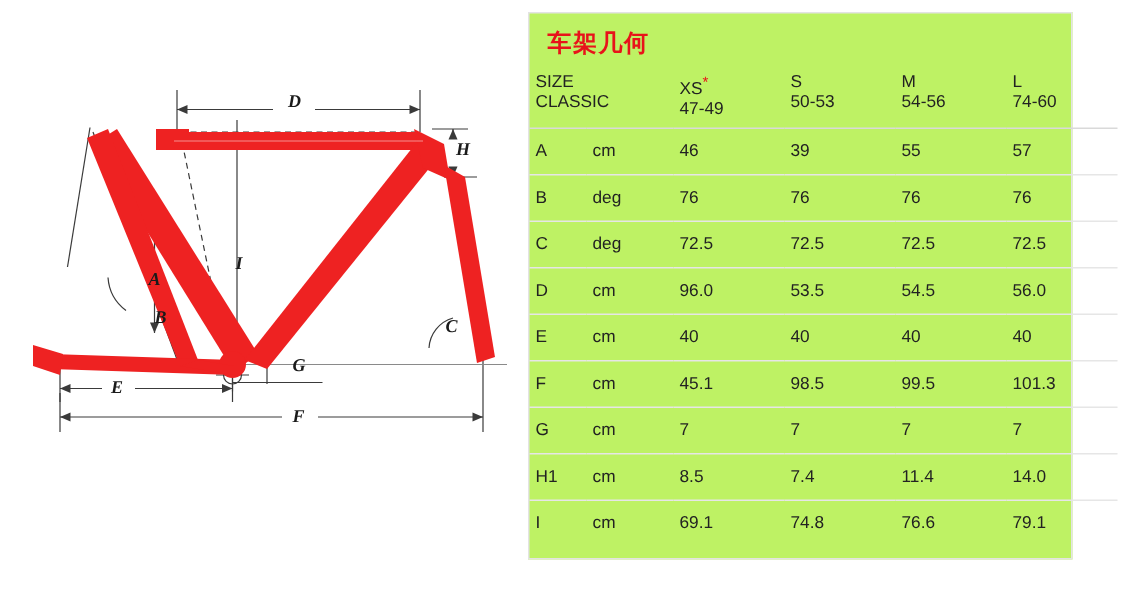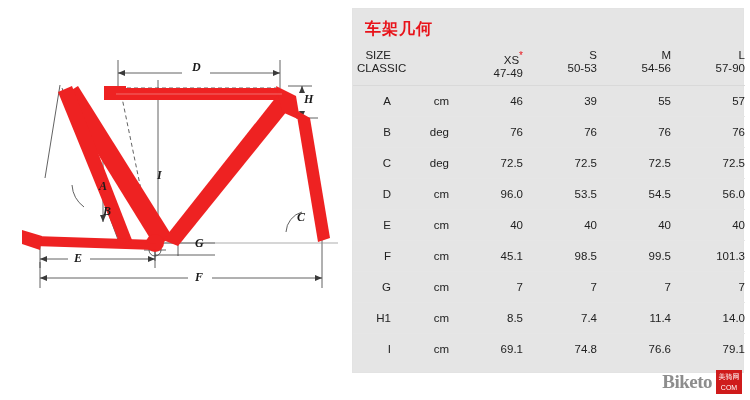--- a/index.html
+++ b/index.html
@@ -21,23 +21,23 @@
     position:absolute;
     font-family:"Liberation Serif", serif;
     font-size:12px;
     color:#1a1a1a;
     font-style:italic;
     font-weight:700;
   }
 
   
   .tablepanel{
-    position:absolute;left:352px;top:8px;width:392px;height:365px;
+    position:absolute;left:352px;top:8px;width:363px;height:365px;
     border:1px solid #e3e3e3;
-    background:#e5e5e5;
+    background:#bef264;
     box-sizing:border-box;
   }
   .tbl-title{
     position:absolute;left:12px;top:10px;
     color:#e8131a;
     font-size:16px;
     font-weight:700;
     letter-spacing:1px;
   }
   table{
@@ -48,21 +48,21 @@
   }
   col.c0{width:38px;}
   col.c1{width:58px;}
   col.c2{width:74px;}
   col.c3{width:74px;}
   col.c4{width:74px;}
   col.c5{width:74px;}
   th,td{
     font-size:11.5px;
     color:#222;
-    text-align:right;
+    text-align:left;
     padding:0 0 0 4px;
     height:30px;
     vertical-align:middle;
     border-bottom:1px solid #e6e6e6;
     font-weight:400;
   }
   thead th{
     height:36px;
     vertical-align:top;
     padding-top:2px;
@@ -225,21 +225,21 @@
           <th>
             <span>S</span>
             <span class="l2">50-53</span>
           </th>
           <th>
             <span>M</span>
             <span class="l2">54-56</span>
           </th>
           <th>
             <span>L</span>
-            <span class="l2">57-90</span>
+            <span class="l2">74-60</span>
           </th>
         </tr>
       </thead>
       <tbody>
         <tr>
           <td>A</td>
           <td>cm</td>
           <td>46</td>
           <td>39</td>
           <td>55</td>
@@ -306,21 +306,14 @@
           <td>cm</td>
           <td>69.1</td>
           <td>74.8</td>
           <td>76.6</td>
           <td>79.1</td>
         </tr>
       </tbody>
     </table>
   </div>
 
-  <div class="wm">
-    <span class="wm-text">Biketo</span>
-    <span class="wm-box">
-      <span>美骑网</span><br>
-      <span>COM</span>
-    </span>
-  </div>
 
 </div>
 
 </body></html>

